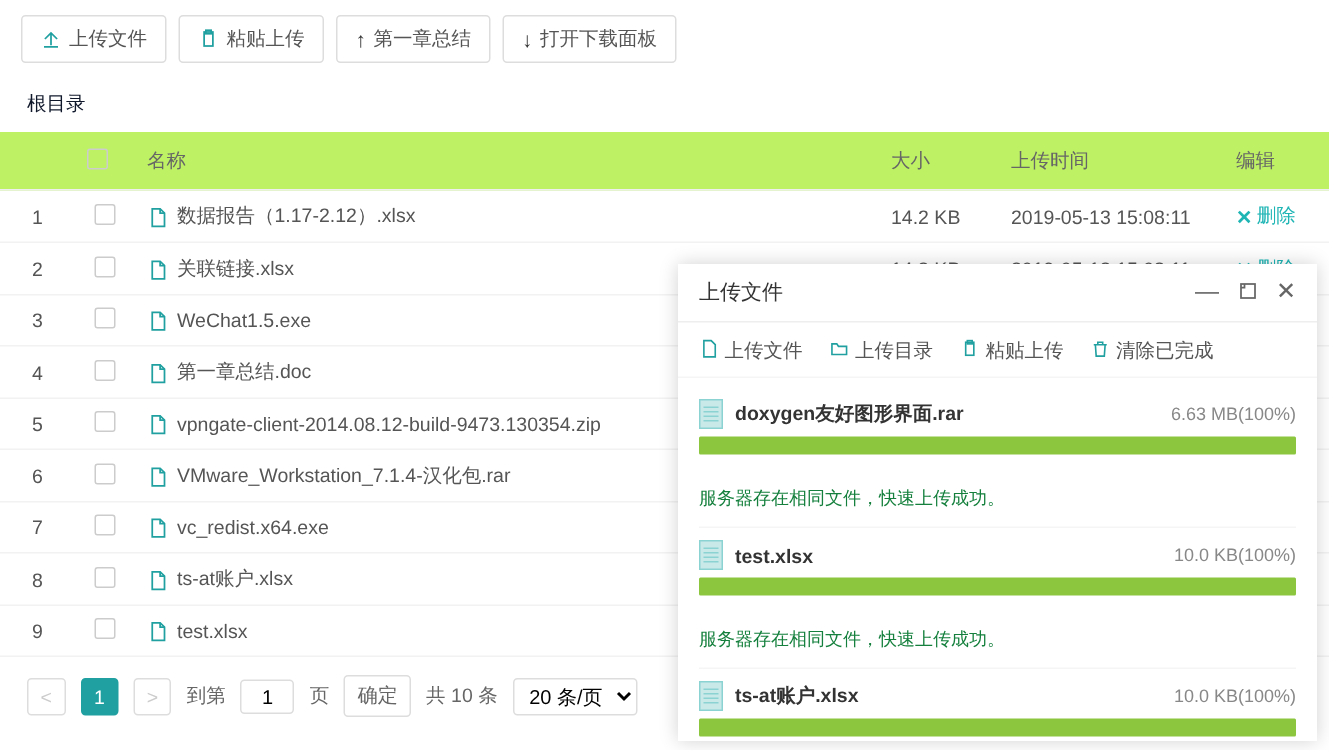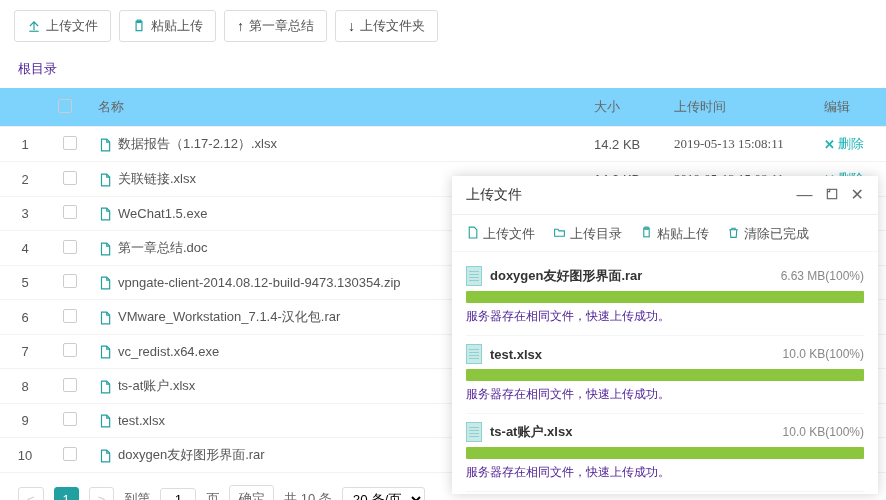--- a/index.html
+++ b/index.html
@@ -5,31 +5,31 @@
   * { box-sizing: border-box; margin: 0; padding: 0; }
   body { font-family: "Microsoft YaHei", Arial, sans-serif; font-size: 13px; color: #333; background: #fff; width: 886px; height: 500px; overflow: hidden; position: relative; }
   
   
   .toolbar { padding: 10px 14px; display: flex; gap: 8px; }
   .btn { border: 1px solid #ddd; background: #fff; padding: 6px 12px; border-radius: 3px; cursor: pointer; display: inline-flex; align-items: center; gap: 5px; font-size: 13px; color: #555; }
   .btn .ico { color: #20a0a0; font-size: 14px; display:inline-flex; }
   .btn .ico.black { color: #333; }
   
   
-  .breadcrumb { padding: 8px 18px 10px; color: #4c1d95; font-size: 13px; }
+  .breadcrumb { padding: 8px 18px 10px; color: #0f172a; font-size: 13px; }
   
   
   .tbl { width: 100%; border-collapse: collapse; }
-  .tbl th { background: #7dd3fc; text-align: left; font-weight: 500; color: #666; padding: 10px 8px; border-bottom: 1px solid #eee; font-size:13px;}
+  .tbl th { background: #bef264; text-align: left; font-weight: 500; color: #666; padding: 10px 8px; border-bottom: 1px solid #eee; font-size:13px;}
   .tbl td { padding: 8px 8px; border-bottom: 1px solid #f2f2f2; color: #555; }
   .col-idx { width: 50px; text-align: center; color:#888;}
   .col-chk { width: 40px; text-align: center; }
   .col-name { }
   .col-size { width: 80px; }
-  .col-time { width: 150px; font-family: Liberation Serif, serif; }
+  .col-time { width: 150px; }
   .col-edit { width: 70px; }
   .chk { width: 14px; height: 14px; border: 1px solid #ccc; display: inline-block; border-radius:2px; }
   .file-ico { color: #20a0a0; margin-right: 6px; display:inline-flex; vertical-align:middle;}
   .del-link { color: #1fb5b5; cursor: pointer; display:inline-flex; align-items:center; gap:3px;}
   .del-x { font-weight:bold; }
   
   
   .pager { padding: 12px 18px; display: flex; align-items: center; gap: 10px; color: #666; font-size:13px;}
   .pg-btn { border:1px solid #ddd; background:#fff; padding:4px 8px; border-radius:3px; cursor:pointer; color:#ccc;}
   .pg-btn.active { background:#20a0a0; border-color:#20a0a0; color:#fff; }
@@ -46,21 +46,21 @@
   .up-tab { display:inline-flex; align-items:center; gap:4px; color:#555; cursor:pointer; font-size:13px;}
   .up-tab .ico { color:#20a0a0; }
   .up-body { flex:1; overflow-y:auto; padding:6px 14px 0;}
   .up-item { padding:8px 0 10px; border-bottom:1px solid #f5f5f5;}
   .up-row1 { display:flex; align-items:center; gap:8px;}
   .up-fico { width:16px; height:20px; background:#c9e8e8; border:1px solid #8bd3d3; position:relative; flex-shrink:0;}
   .up-fico::after{content:"";position:absolute;left:2px;top:4px;right:2px;height:1px;background:#8bd3d3;box-shadow:0 3px 0 #8bd3d3,0 6px 0 #8bd3d3,0 9px 0 #8bd3d3;}
   .up-fname { font-weight:bold; color:#333; flex:1; font-size:13px;}
   .up-size { color:#888; font-size:12px;}
   .up-bar { height:12px; background:#8cc63f; margin-top:5px; border-radius:1px;}
-  .up-msg { color:#4c1d95; font-size:12px; margin-top:5px;}
+  .up-msg { color:#15803d; font-size:12px; margin-top:21px;}
   
   .scrolly::-webkit-scrollbar{width:8px;}
   .scrolly::-webkit-scrollbar-thumb{background:#ccc;border-radius:4px;}
   
   svg{display:inline-block;}
 </style>
 </head>
 <body>
 
 <div class="toolbar">
@@ -81,21 +81,21 @@
         </svg>
       </span>
     <span>粘贴上传</span>
   </button>
   <button class="btn">
     <span class="ico black">↑</span>
     <span>第一章总结</span>
   </button>
   <button class="btn">
     <span class="ico black">↓</span>
-    <span>上传文件夹</span>
+    <span>打开下载面板</span>
   </button>
 </div>
 
 <div class="breadcrumb">根目录</div>
 
 <table class="tbl">
   <thead>
     <tr>
       <th class="col-idx"></th>
       <th class="col-chk"><span class="chk"></span></th>
@@ -212,33 +212,20 @@
       </tr>
       <tr>
         <td class="col-idx">9</td>
         <td class="col-chk"><span class="chk"></span></td>
         <td class="col-name"><span class="file-ico">
             <svg width="14" height="14" viewBox="0 0 24 24" fill="none" stroke="currentColor" stroke-width="2">
               <path d="M6 2h9l5 5v15H6z"></path>
               <path d="M15 2v5h5"></path>
             </svg>
           </span>test.xlsx</td>
-        <td class="col-size"></td>
-        <td class="col-time"></td>
-        <td class="col-edit"></td>
-      </tr>
-      <tr>
-        <td class="col-idx">10</td>
-        <td class="col-chk"><span class="chk"></span></td>
-        <td class="col-name"><span class="file-ico">
-            <svg width="14" height="14" viewBox="0 0 24 24" fill="none" stroke="currentColor" stroke-width="2">
-              <path d="M6 2h9l5 5v15H6z"></path>
-              <path d="M15 2v5h5"></path>
-            </svg>
-          </span>doxygen友好图形界面.rar</td>
         <td class="col-size"></td>
         <td class="col-time"></td>
         <td class="col-edit"></td>
       </tr>
     </tbody>
 </table>
 
 <div class="pager">
   <span class="pg-btn">&lt;</span>
   <span class="pg-btn active">1</span>

